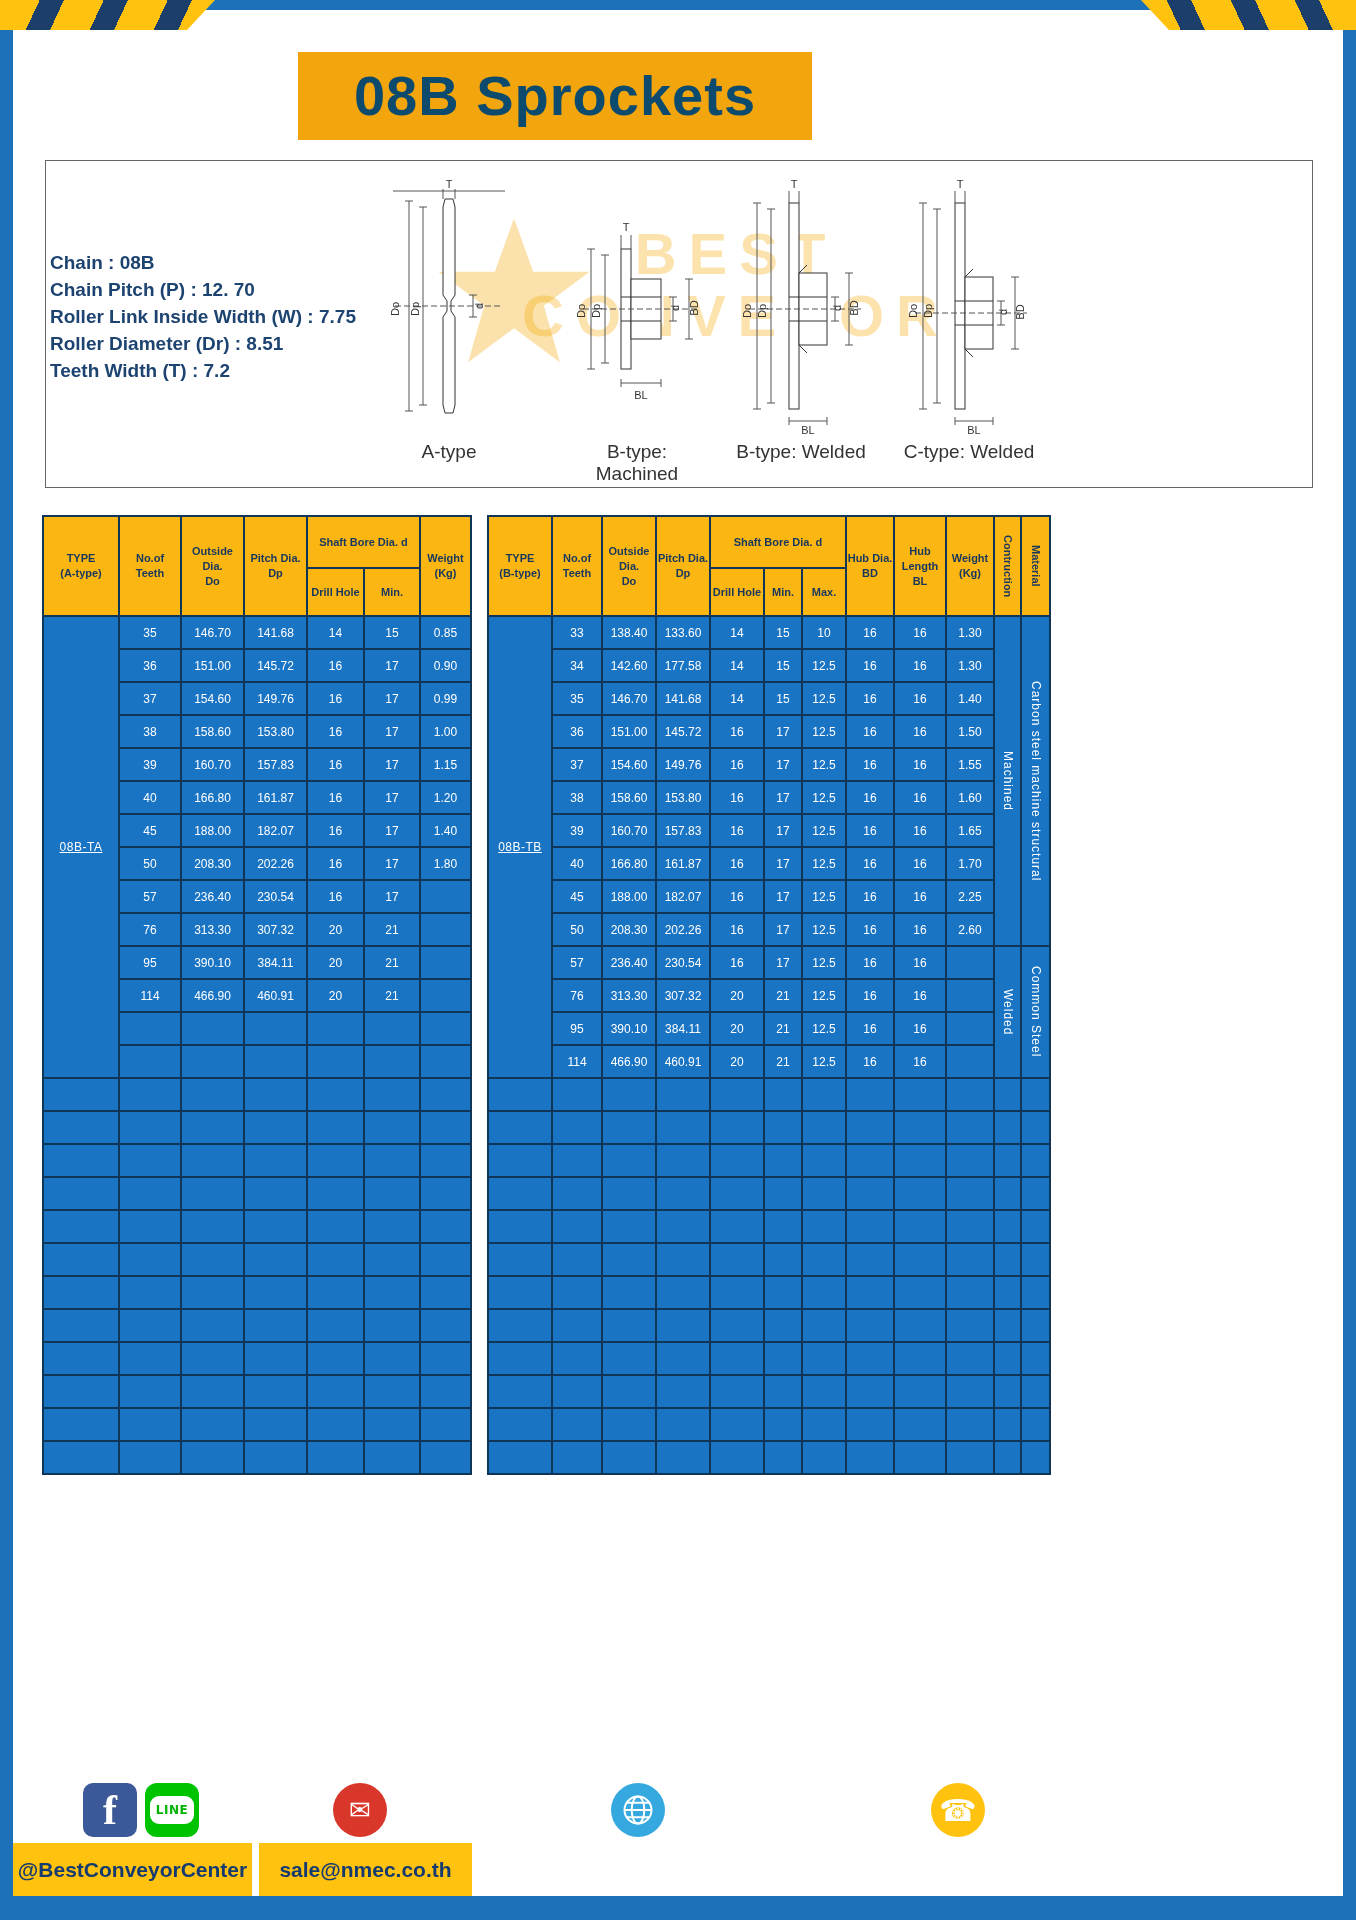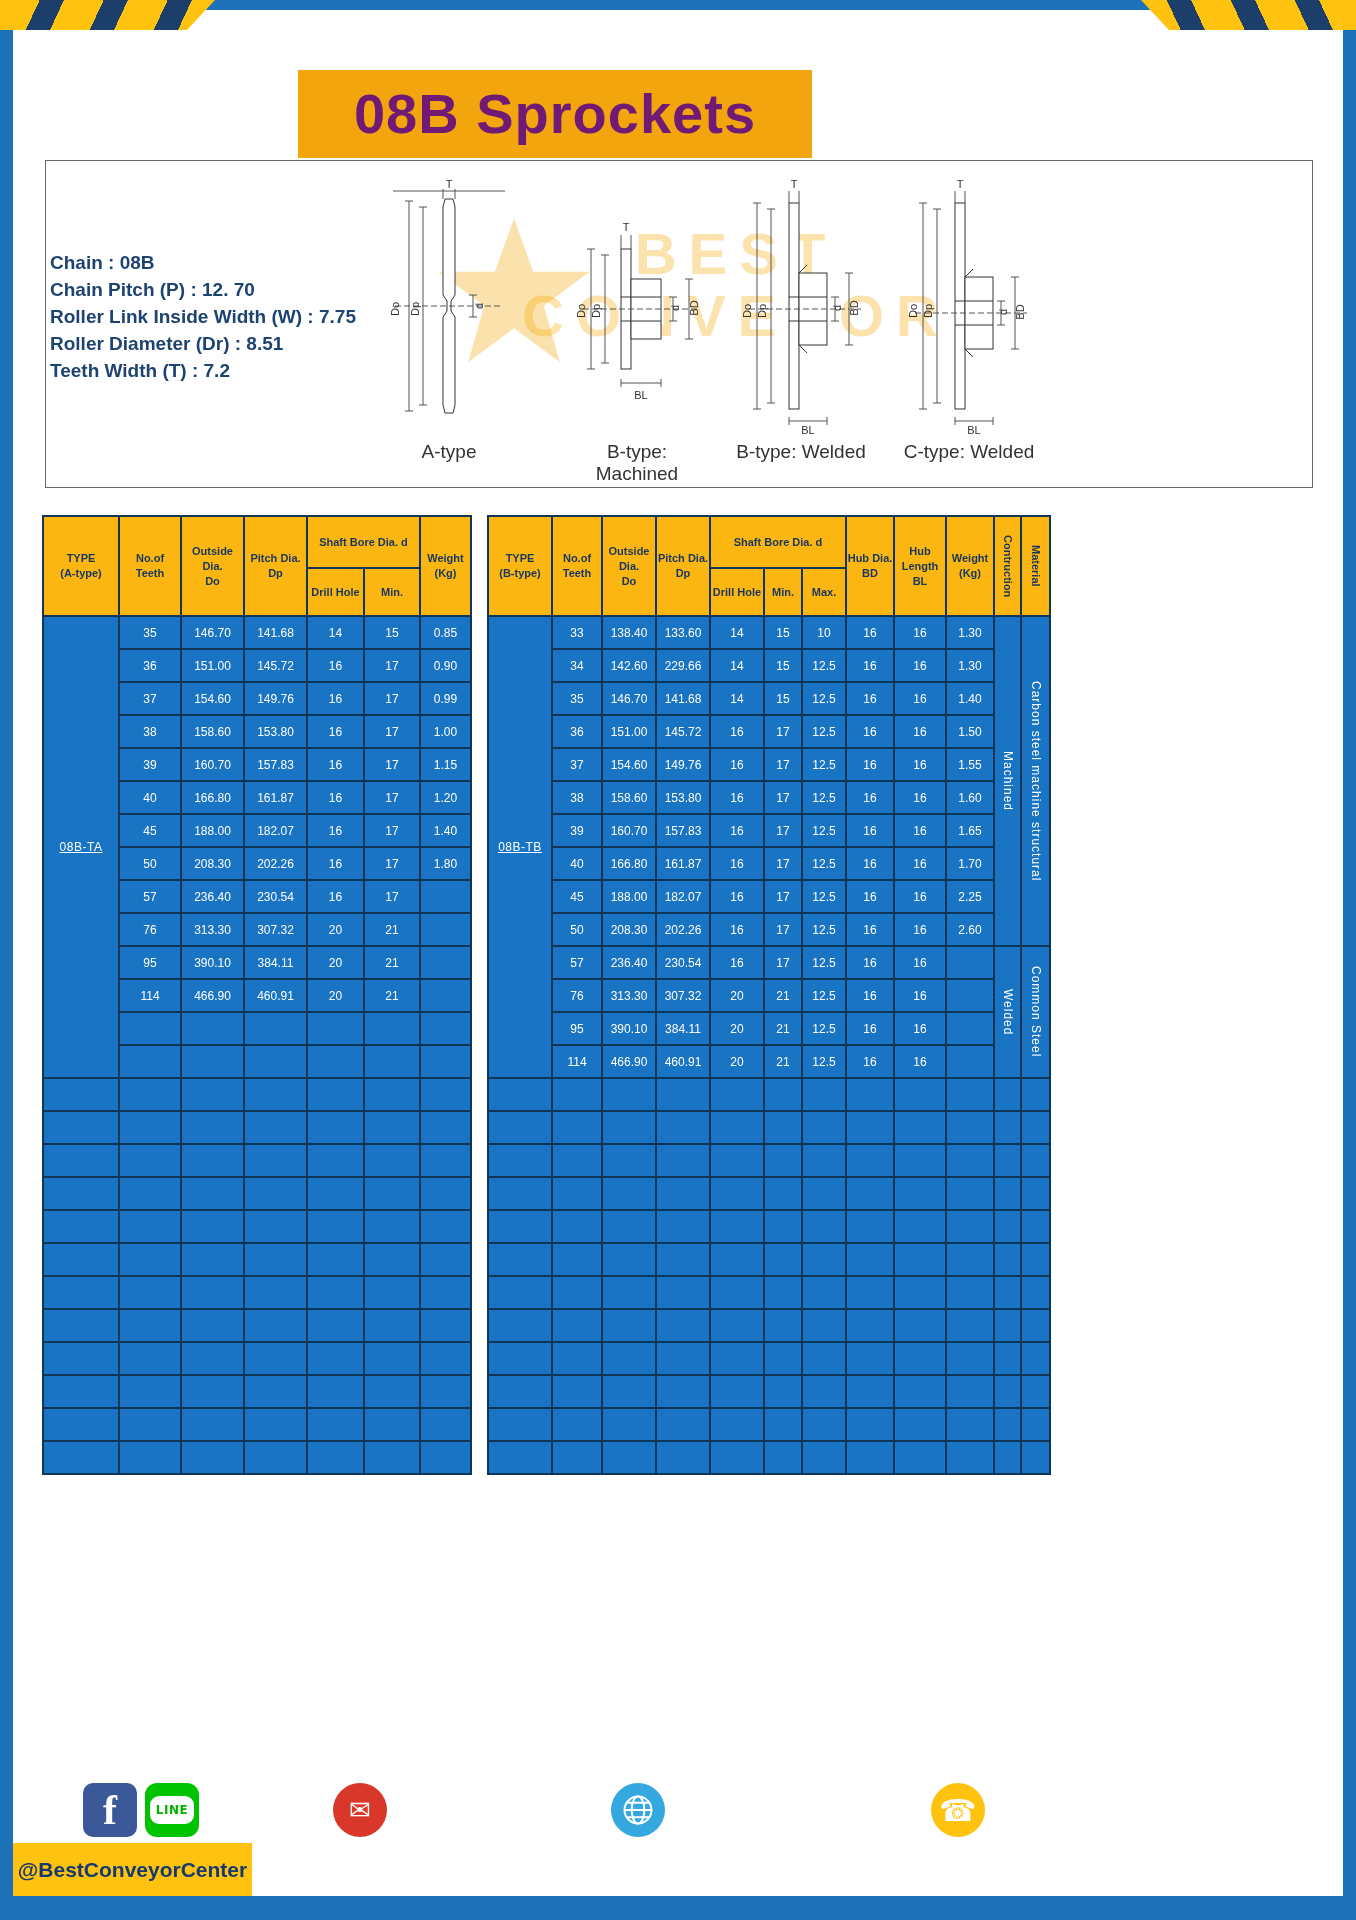--- a/index.html
+++ b/index.html
@@ -15,22 +15,22 @@
   .hazard { position:absolute; top:0; height:30px; z-index:5; }
   .hazard.left { left:0; width:215px;
     background:repeating-linear-gradient(115deg,#ffc20e 0 36px,#1c3e6b 36px 58px);
     clip-path:polygon(0 0,100% 0,calc(100% - 28px) 100%,0 100%); }
   .hazard.right { right:0; width:215px;
     background:repeating-linear-gradient(65deg,#ffc20e 0 36px,#1c3e6b 36px 58px);
     clip-path:polygon(0 0,100% 0,100% 100%,28px 100%); }
 
   
   .banner { position:absolute; left:298px; top:52px; width:514px; height:88px;
-    background:#f2a50c; color:#701a75; font-size:56px; font-weight:bold;
-    text-align:center; line-height:88px; letter-spacing:1px;margin-top:18px; }
+    background:#f2a50c; color:#0c4a6e; font-size:56px; font-weight:bold;
+    text-align:center; line-height:88px; letter-spacing:1px; }
 
   
   .panel { position:absolute; left:45px; top:160px; width:1268px; height:328px;
     background:#fff; border:1px solid #666; z-index:1; }
   .specs { position:absolute; left:4px; top:88px; color:#1d4370;
     font-size:19px; font-weight:bold; line-height:27px; z-index:2; }
   .wm-star { position:absolute; left:388px; top:52px; z-index:0; opacity:.32; }
   .watermark { position:absolute; left:440px; top:62px; width:500px; text-align:center;
     color:rgba(245,167,0,.32); font-weight:bold; font-size:58px; line-height:62px;
     letter-spacing:12px; z-index:0; }
@@ -499,21 +499,21 @@
           <td>10</td>
           <td>16</td>
           <td>16</td>
           <td>1.30</td>
           <td class="vert-cell" rowspan="10">Machined</td>
           <td class="vert-cell" rowspan="10">Carbon steel  machine  structural</td>
         </tr>
         <tr>
           <td>34</td>
           <td>142.60</td>
-          <td>229.66</td>
+          <td>177.58</td>
           <td>14</td>
           <td>15</td>
           <td>12.5</td>
           <td>16</td>
           <td>16</td>
           <td>1.30</td>
         </tr>
         <tr>
           <td>35</td>
           <td>146.70</td>
@@ -838,14 +838,15 @@
         </g>
       </svg>
     </div>
     <div class="icon phone">
         <span>☎</span>
       </div>
   </div>
 
   <div class="footer-bar">
     <div class="fseg" style="width:239px">@BestConveyorCenter</div>
+    <div class="fseg" style="width:213px">sale@nmec.co.th</div>
   </div>
 </div>
 
 </body></html>

